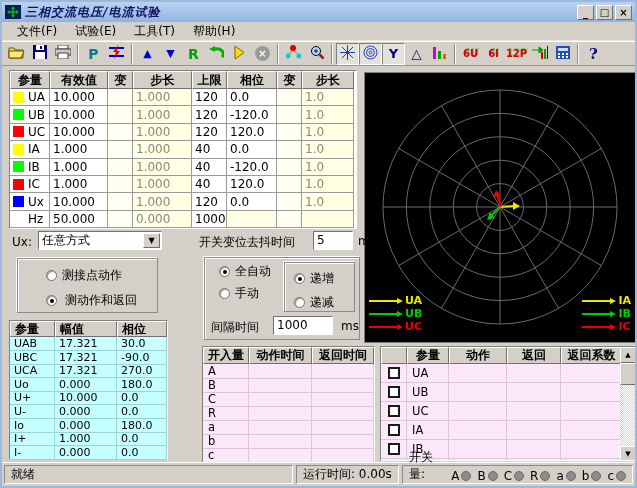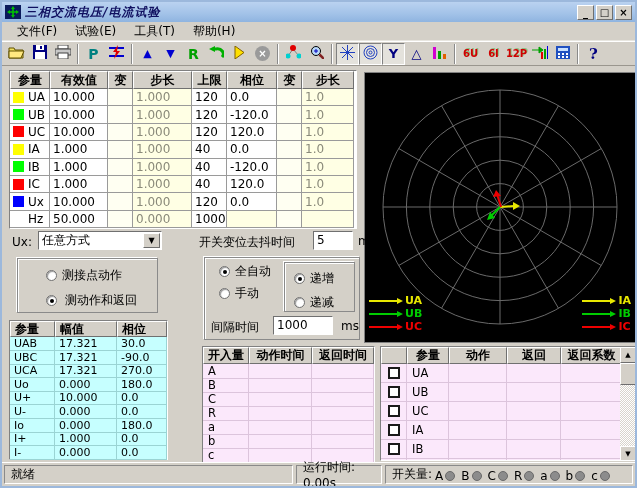--- a/index.html
+++ b/index.html
@@ -119,21 +119,21 @@
           border-color:#fff #6e6e6e #6e6e6e #fff; font-size:7px; display:flex; align-items:center; justify-content:center; }
   .sb-up { top:0; } .sb-down { bottom:0; }
   .sthumb { position:absolute; left:0; top:16px; width:16px; height:22px; background:#d4d0c8;
             border:1px solid; border-color:#fff #6e6e6e #6e6e6e #fff; }
 
   
   .statusbar { position:absolute; left:0; top:460px; width:633px; height:24px; background:#d4d0c8;
                border-top:1px solid #fff; display:flex; align-items:stretch; padding:2px 2px 2px 2px; gap:3px; }
   .spanel { border:1px solid; border-color:#8a8a8a #fff #fff #8a8a8a; display:flex; align-items:center;
             padding:0 6px; }
-  .sp1 { width:289px; } .sp2 { width:86px; } .sp3 { flex:1; gap:3px;align-items:flex-end; }
+  .sp1 { width:289px; } .sp2 { width:103px; } .sp3 { flex:1; gap:3px;align-items:flex-end; }
   .sw { display:flex; align-items:center; gap:2px; }
   .dot { width:10px; height:10px; border-radius:50%; background:#8c8c8c; border:1px solid #6a6a6a; }
 </style>
 </head>
 <body>
 
 <div class="window">
 
   <div class="titlebar">
     <span class="appicon">

